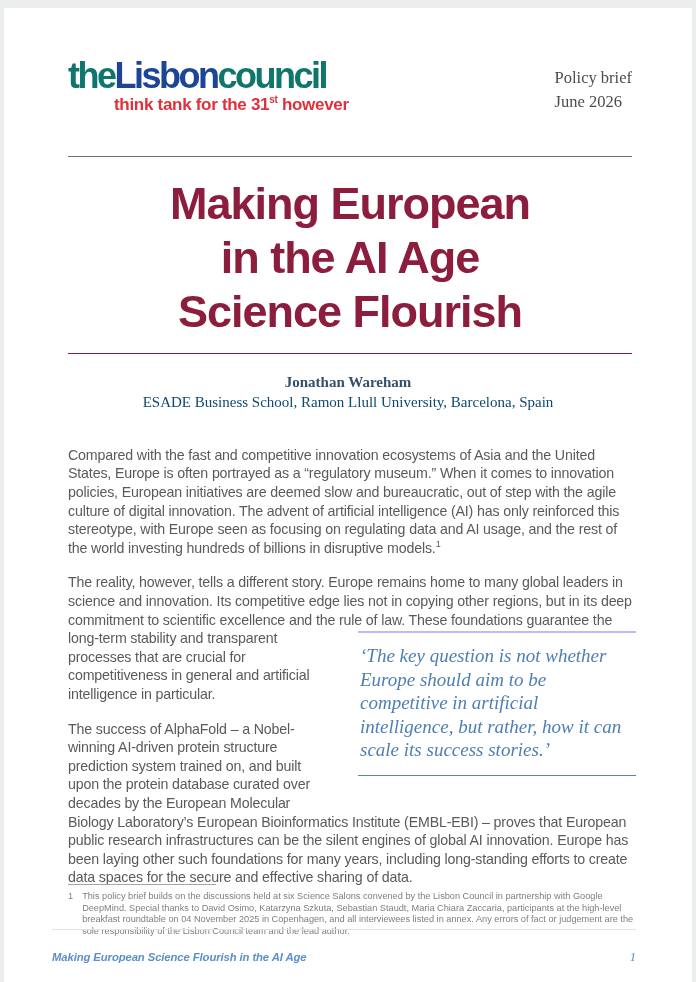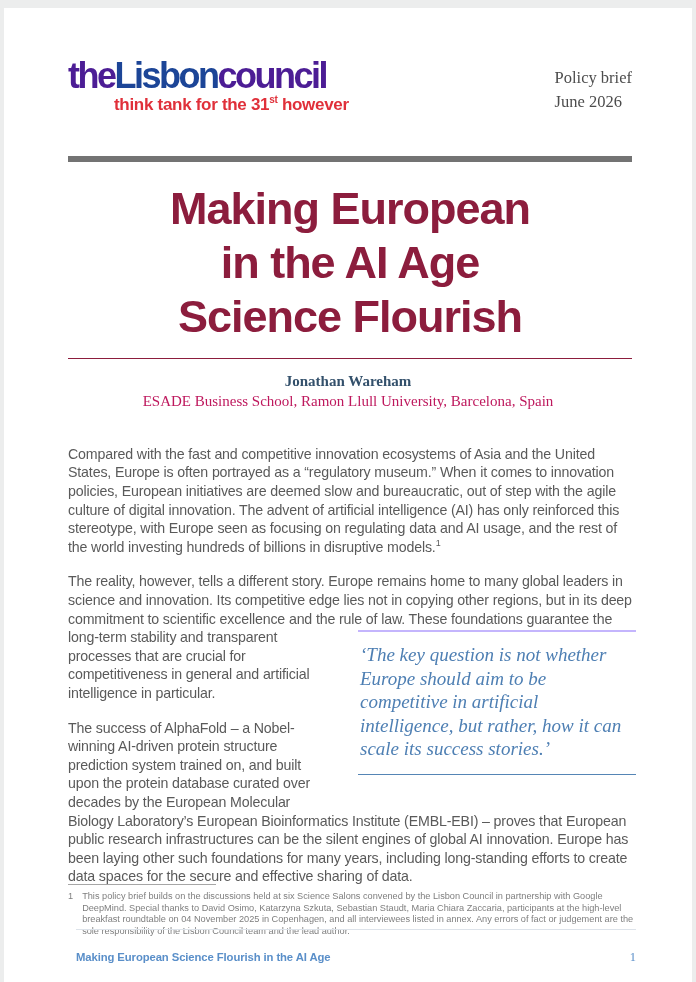--- a/index.html
+++ b/index.html
@@ -23,21 +23,21 @@
     align-items:flex-start;
     padding:50px 60px 0 64px;
   }
   .logo{line-height:1;}
   .logo-wordmark{
     font-weight:bold;
     font-size:36px;
     letter-spacing:-2.5px;
     white-space:nowrap;
   }
-  .logo-the,.logo-council{color:#4c1d95;}
+  .logo-the,.logo-council{color:#0f766e;}
   .logo-lisbon{color:#1c4597;text-align:center;}
   .logo-tagline{
     margin-top:2px;
     padding-left:46px;
     font-weight:bold;
     font-size:17px;
     letter-spacing:-0.3px;
     color:#e0303a;
     white-space:nowrap;
   }
@@ -45,42 +45,42 @@
   .doc-meta{
     font-family:"Liberation Serif", serif;
     font-size:16.5px;
     line-height:1.45;
     color:#4c4c4c;
     padding-top:8px;
   }
   
   .title-block{
     margin:42px 60px 0 64px;
-    border-top:6px solid #737373;
+    border-top:1px solid #737373;
     border-bottom:1px solid #8c1d3d;
     padding:20px 0 14px 0;
     text-align:center;
   }
   .title-line{
     font-size:45px;
     font-weight:bold;
     letter-spacing:-1px;
     line-height:54px;
     color:#8c1d3d;
   }
   
   .authors{
-    margin-top:12px;
+    margin-top:18px;
     text-align:center;
     font-family:"Liberation Serif", serif;
     font-size:15px;
     line-height:20px;
   }
   .author-name{font-weight:bold;color:#33506b;}
-  .author-affil{color:#be185d;}
+  .author-affil{color:#0c4a6e;}
   
   .body-copy{
     margin:34px 56px 0 64px;
     color:#5a5a5a;
     font-size:14.2px;
     letter-spacing:-0.15px;
     line-height:18.6px;
   }
   .body-copy p{margin:16px 0 14px 0;}
   .body-copy sup{font-size:9px;line-height:0;}
@@ -117,27 +117,28 @@
     font-size:9.2px;
     line-height:11.6px;
     letter-spacing:0;
     color:#7e7e7e;
   }
   .footnote-number{flex:0 0 auto;}
   .footnote-text{flex:1;}
   
   .footer{
     position:absolute;
-    left:72px;right:56px;
+    left:48px;right:56px;
     top:921px;
     border-top:1px solid #dde3ea;
     padding-top:20px;
     display:flex;
     justify-content:space-between;
     align-items:baseline;
+    font-style:italic;
   }
   .footer-title{
     font-size:11.3px;
     font-weight:bold;
     color:#5a8fc9;
     letter-spacing:-0.1px;
   }
   .footer-page{
     font-family:"Liberation Serif", serif;
     font-size:12.5px;

